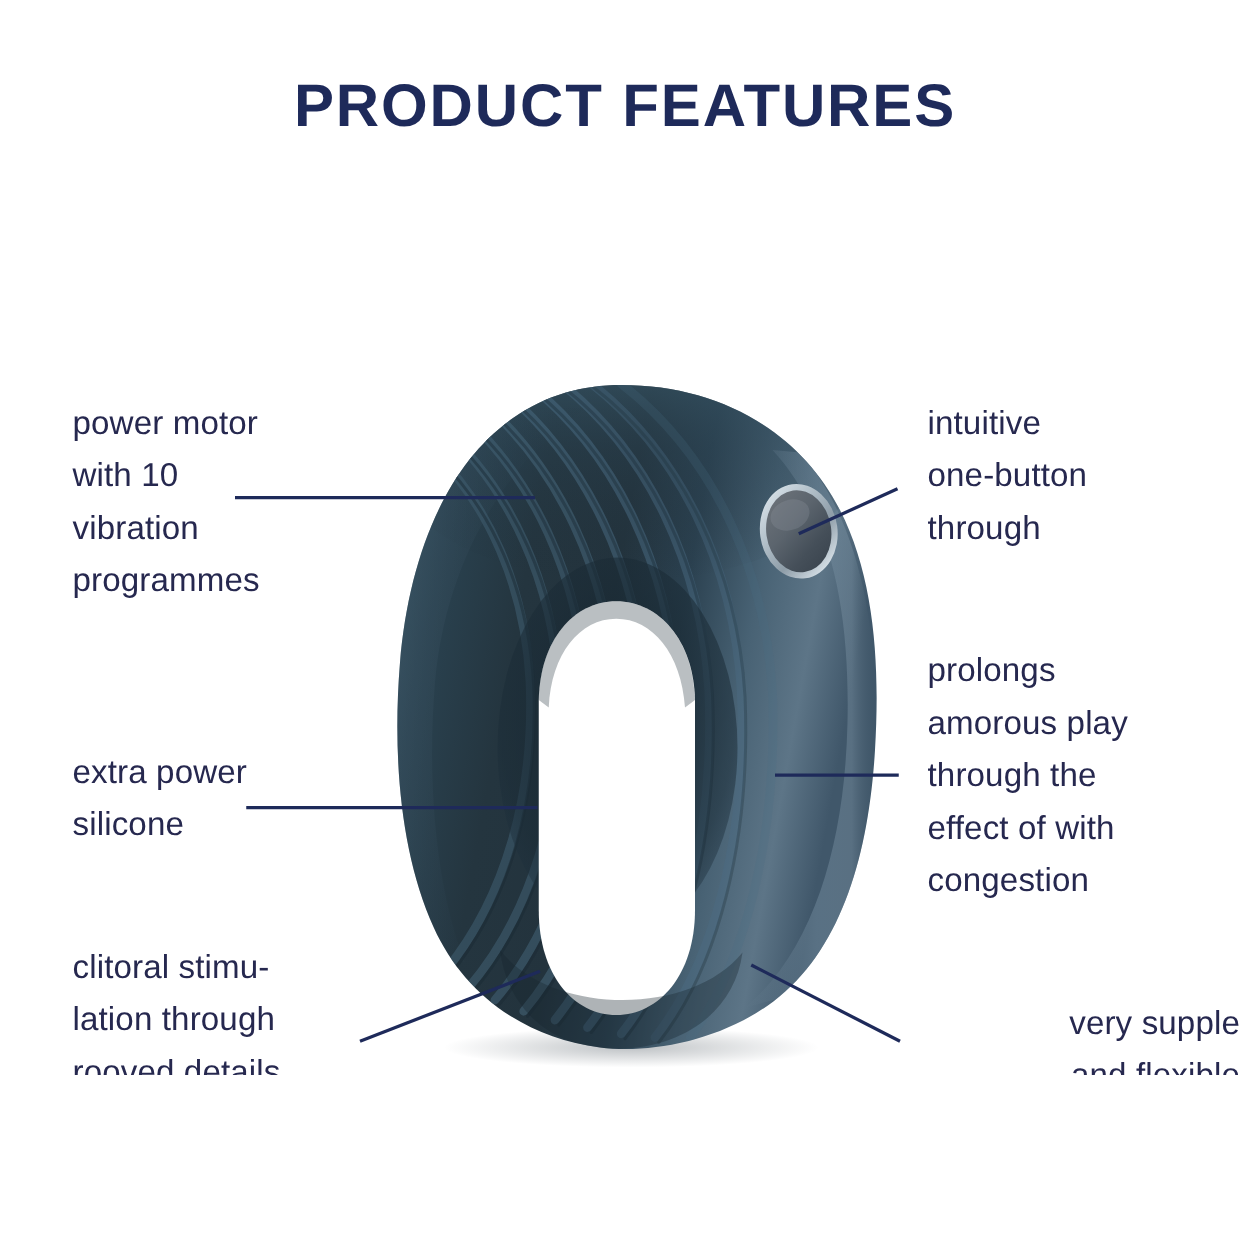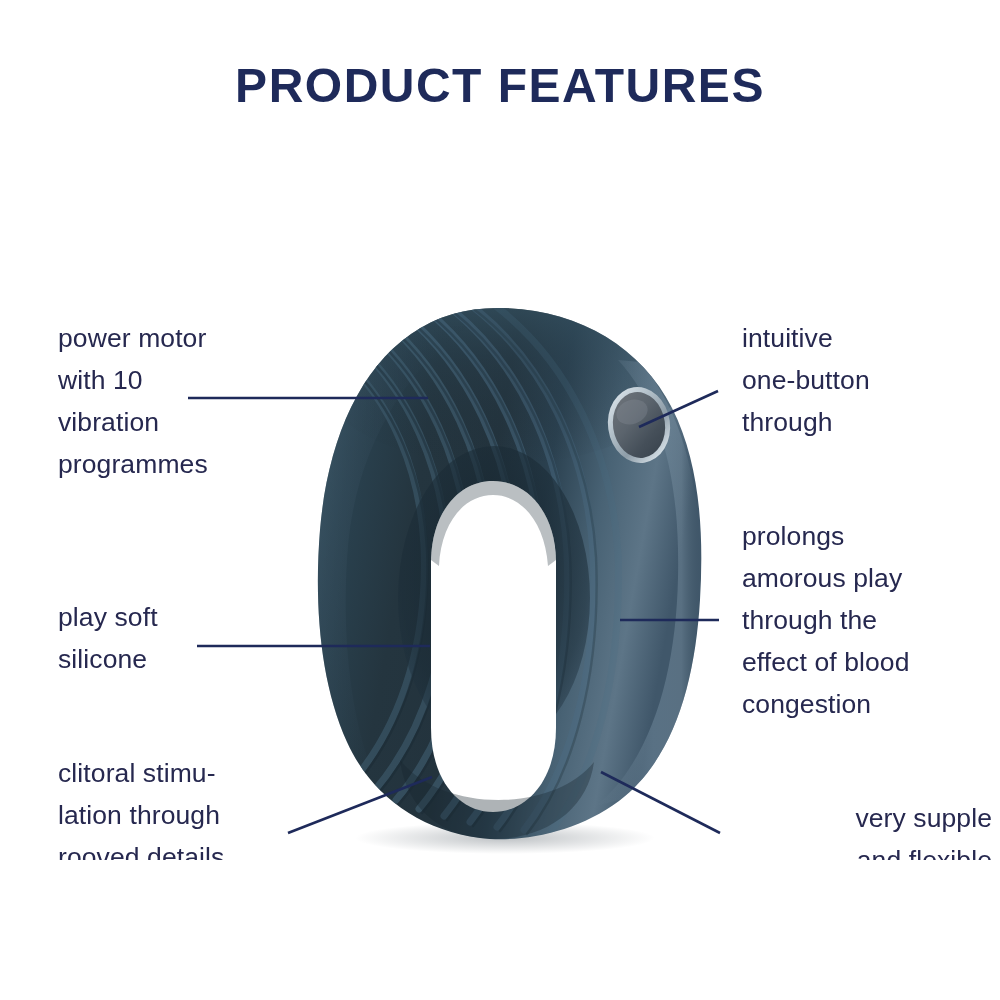--- a/index.html
+++ b/index.html
@@ -255,33 +255,33 @@
       <line x1="620" y1="620" x2="719" y2="620"></line>
       <line x1="601" y1="772" x2="720" y2="833"></line>
     </g>
   </svg>
 
   <div id="label-power" class="feature-label left">power motor
 with 10
 vibration
 programmes</div>
 
-  <div id="label-soft" class="feature-label left">play soft
+  <div id="label-soft" class="feature-label left">extra power
 silicone</div>
 
   <div id="label-clitoral" class="feature-label left">clitoral stimu-
 lation through
 rooved details</div>
 
   <div id="label-button" class="feature-label right">intuitive
 one-button
 through</div>
 
   <div id="label-prolongs" class="feature-label right">prolongs
 amorous play
 through the
-effect of blood
+effect of with
 congestion</div>
 
   <div id="label-supple" class="feature-label right">very supple
 and flexible</div>
 
 </div>
 
 </body></html>

